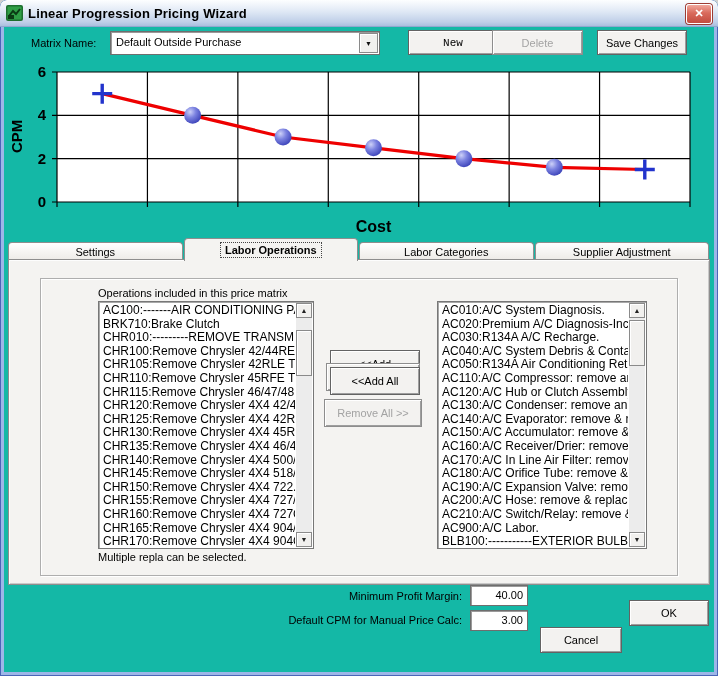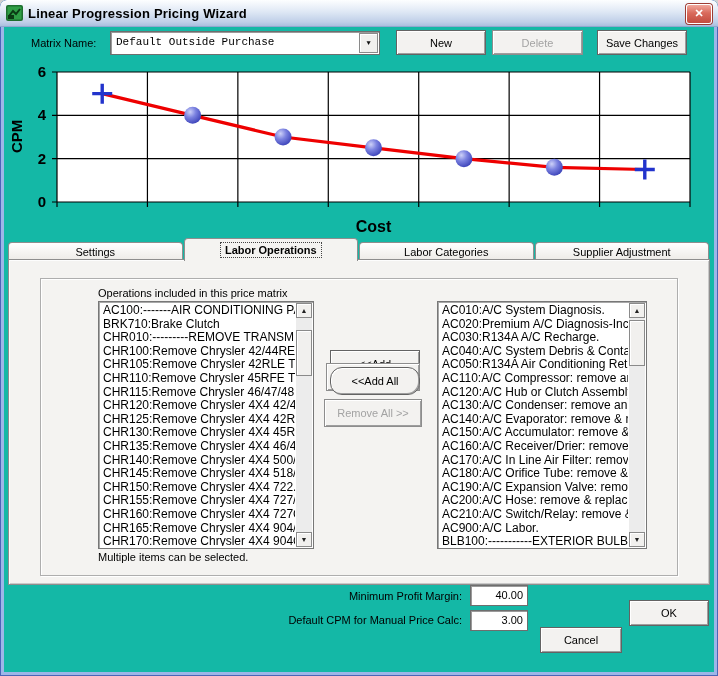--- a/index.html
+++ b/index.html
@@ -30,21 +30,21 @@
     box-shadow:inset 1px 1px 0 #ffffff, inset -1px -1px 0 #9e9e9e;
     font-size:11px;color:#000;text-align:center;cursor:pointer;
     display:flex;align-items:center;justify-content:center;
     font-family:"Liberation Sans",sans-serif;
   }
   .btn.disabled{color:#a3a3a3;border-color:#8d8d8d;cursor:default;}
   
   .lbl{position:absolute;font-size:11px;color:#000;white-space:nowrap;}
   .combo{
     position:absolute;left:110px;top:31px;width:268px;height:22px;background:#fff;
-    border:1px solid #6e6e6e;box-shadow:inset 1px 1px 0 #9a9a9a;font-family:Liberation Mono, monospace;
+    border:1px solid #6e6e6e;box-shadow:inset 1px 1px 0 #9a9a9a;
   }
   .combo .combo-value{position:absolute;left:5px;top:4px;font-size:11px;white-space:nowrap;}
   .combo .combo-arrow{
     position:absolute;right:1px;top:1px;bottom:1px;width:17px;background:#f1f0ee;
     border:1px solid #8a8a8a;box-shadow:inset 1px 1px 0 #fff;
     display:flex;align-items:center;justify-content:center;font-size:7px;color:#111;cursor:pointer;
   }
   
   .chart-wrap{position:absolute;left:0;top:58px;width:718px;height:180px;}
   
@@ -106,21 +106,21 @@
     </svg>
     <span class="title-text">Linear Progression Pricing Wizard</span>
     <div class="close-btn">✕</div>
   </div>
 
   <div class="lbl" style="left:31px;top:37px;">Matrix Name:</div>
   <div class="combo">
     <span class="combo-value">Default Outside Purchase</span>
     <div class="combo-arrow">▼</div>
   </div>
-  <div class="btn" style="left:396px;top:30px;width:88px;height:23px;">New</div>
+  <div class="btn" style="left:408px;top:30px;width:88px;height:23px;font-family:Liberation Mono, monospace;">New</div>
   <div class="btn disabled" style="left:492px;top:30px;width:89px;height:23px;">Delete</div>
   <div class="btn" style="left:597px;top:30px;width:88px;height:23px;">Save Changes</div>
 
   <div class="chart-wrap" id="chart"><svg width="718" height="180">
         <defs>
           <radialGradient id="dg" cx="35%" cy="30%" r="75%">
             <stop offset="0%" stop-color="#cdd1f8"></stop>
             <stop offset="45%" stop-color="#7b82e0"></stop>
             <stop offset="100%" stop-color="#3a41b8"></stop>
           </radialGradient>
@@ -210,21 +210,21 @@
       </div>
     <div class="scrollbar">
       <div class="sb-btn up">▲</div>
       <div class="sb-thumb" style="top:27px;"></div>
       <div class="sb-btn down">▼</div>
     </div>
   </div>
 
   <div class="btn" style="left:330px;top:303px;width:88px;height:26px;margin-top:47px;">&lt;&lt;Add</div>
   <div class="btn disabled" style="left:326px;top:335px;width:92px;height:26px;margin-top:28px;">Remove &gt;&gt;</div>
-  <div class="btn" style="left:330px;top:367px;width:88px;height:26px;border-radius:12px;">&lt;&lt;Add All</div>
+  <div class="btn" style="left:330px;top:367px;width:88px;height:26px;">&lt;&lt;Add All</div>
   <div class="btn disabled" style="left:324px;top:399px;width:96px;height:26px;">Remove All &gt;&gt;</div>
 
   <div class="listbox" style="left:437px;top:301px;width:208px;height:246px;">
     <div class="items">
         <div class="list-item">AC010:A/C System Diagnosis.</div>
         <div class="list-item">AC020:Premium A/C Diagnosis-Includes</div>
         <div class="list-item">AC030:R134A A/C Recharge.</div>
         <div class="list-item">AC040:A/C System Debris &amp; Contamina</div>
         <div class="list-item">AC050:R134A Air Conditioning Retrofit.</div>
         <div class="list-item">AC110:A/C Compressor: remove and re</div>
@@ -241,21 +241,21 @@
         <div class="list-item">AC900:A/C Labor.</div>
         <div class="list-item">BLB100:-----------EXTERIOR BULBS-----</div>
       </div>
     <div class="scrollbar">
       <div class="sb-btn up">▲</div>
       <div class="sb-thumb" style="top:17px;"></div>
       <div class="sb-btn down">▼</div>
     </div>
   </div>
 
-  <div class="lbl" style="left:98px;top:551px;">Multiple items can be selected.</div>
+  <div class="lbl" style="left:98px;top:551px;">Multiple repla can be selected.</div>
 
   <div class="lbl" style="left:100px;top:590px;width:362px;text-align:right;">Minimum Profit Margin:</div>
   <div class="field" style="left:470px;top:585px;width:58px;height:21px;">40.00</div>
   <div class="lbl" style="left:100px;top:614px;width:362px;text-align:right;">Default CPM for Manual Price Calc:</div>
   <div class="field" style="left:470px;top:610px;width:58px;height:21px;">3.00</div>
   <div class="btn" style="left:540px;top:627px;width:80px;height:24px;">Cancel</div>
   <div class="btn" style="left:629px;top:600px;width:78px;height:24px;">OK</div>
 
 </div>
 

